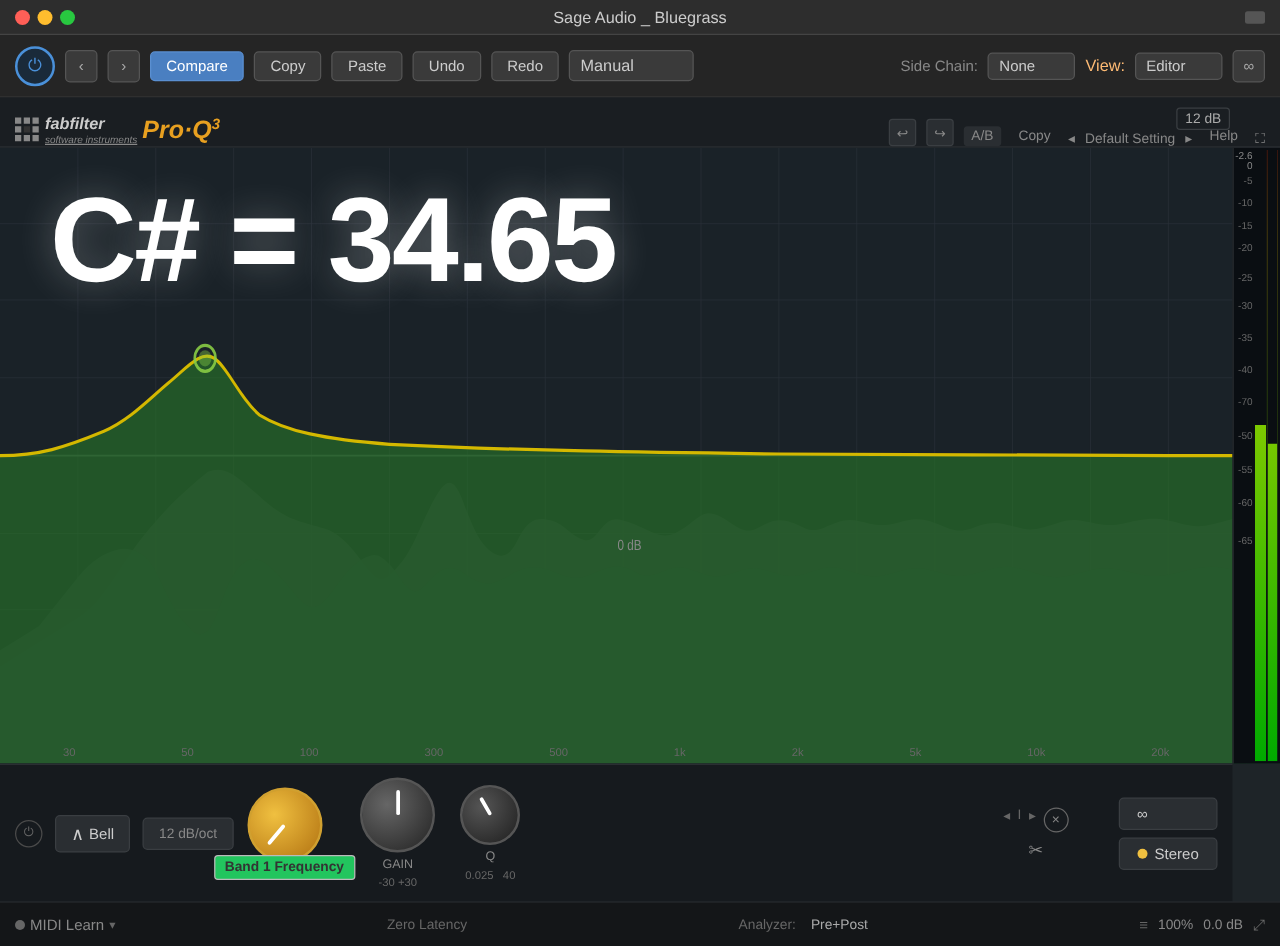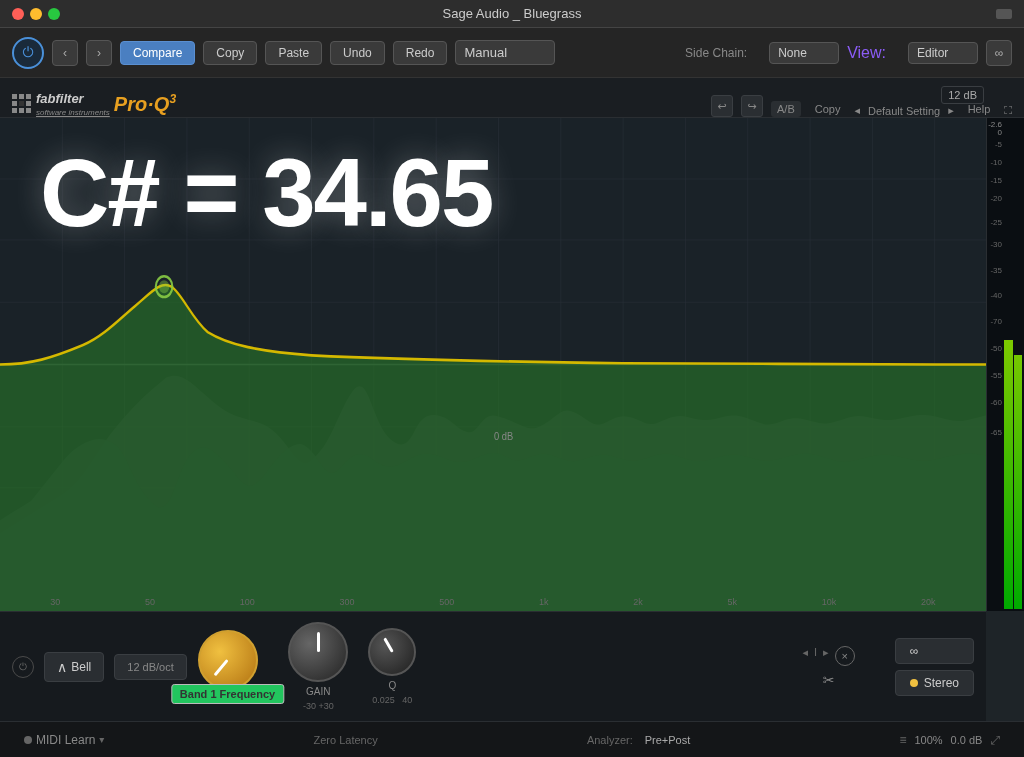--- a/index.html
+++ b/index.html
@@ -108,39 +108,39 @@
     }
     .toolbar-btn.active {
       background: #4a7fc1;
       border-color: #5a8fd1;
       color: #fff;
     }
     .spacer { flex: 1; }
     .side-chain-group {
       display: flex;
       align-items: center;
-      gap: 22px;
+      gap: 8px;
     }
     .side-chain-label {
       font-size: 12px;
       color: #888;
     }
     .dropdown-small {
       background: #3a3a3a;
       border: 1px solid #555;
       border-radius: 4px;
       padding: 3px 20px 3px 8px;
       color: #ccc;
       font-size: 12px;
       cursor: pointer;
       min-width: 70px;
     }
     .view-label {
-      font-size: 16px;
-      color: #8b5cf6;
+      font-size: 13px;
+      color: #fdba74;
     }
     .link-btn {
       width: 26px;
       height: 26px;
       background: #3a3a3a;
       border: 1px solid #555;
       border-radius: 4px;
       display: flex;
       align-items: center;
       justify-content: center;
@@ -435,21 +435,21 @@
       color: #888;
       cursor: pointer;
     }
 
     
     .bottom-bar {
       background: #141618;
       height: 36px;
       display: flex;
       align-items: center;
-      padding: 0 24px;
+      padding: 0 12px;
       gap: 12px;
       border-top: 1px solid #2a2e32;
     }
     .midi-learn-btn {
       display: flex;
       align-items: center;
       gap: 4px;
       cursor: pointer;
     }
     .midi-dot {

